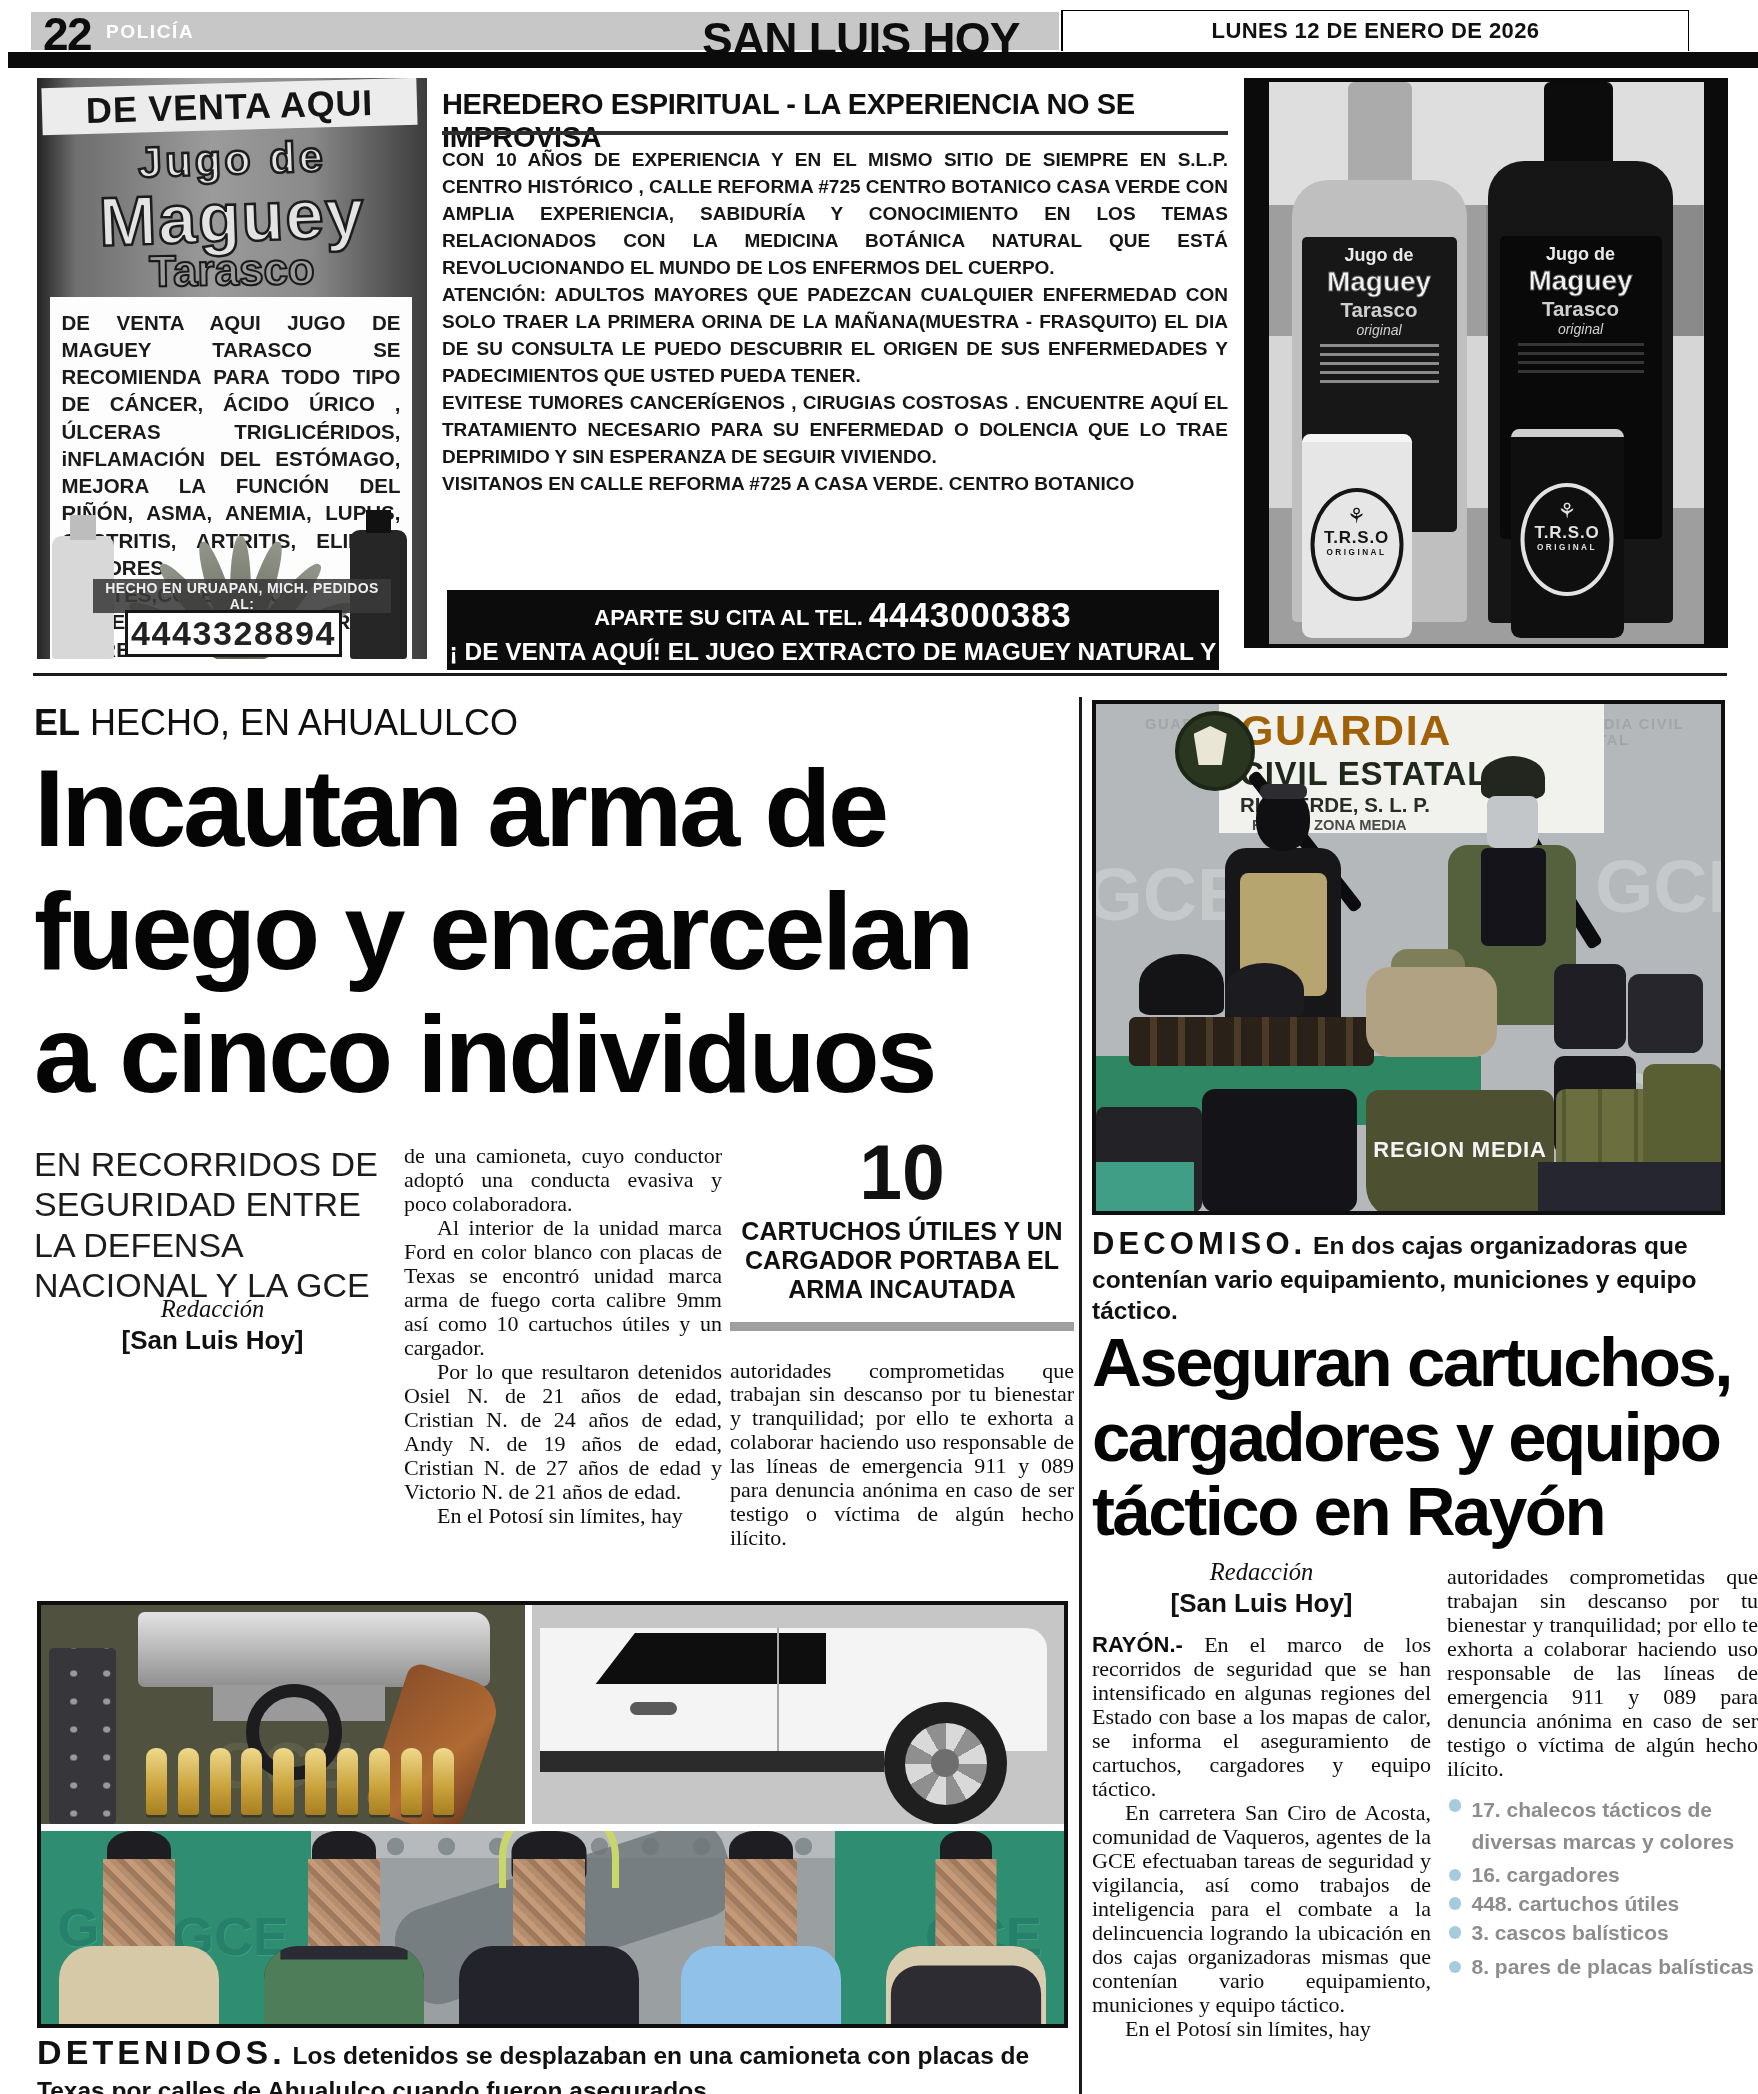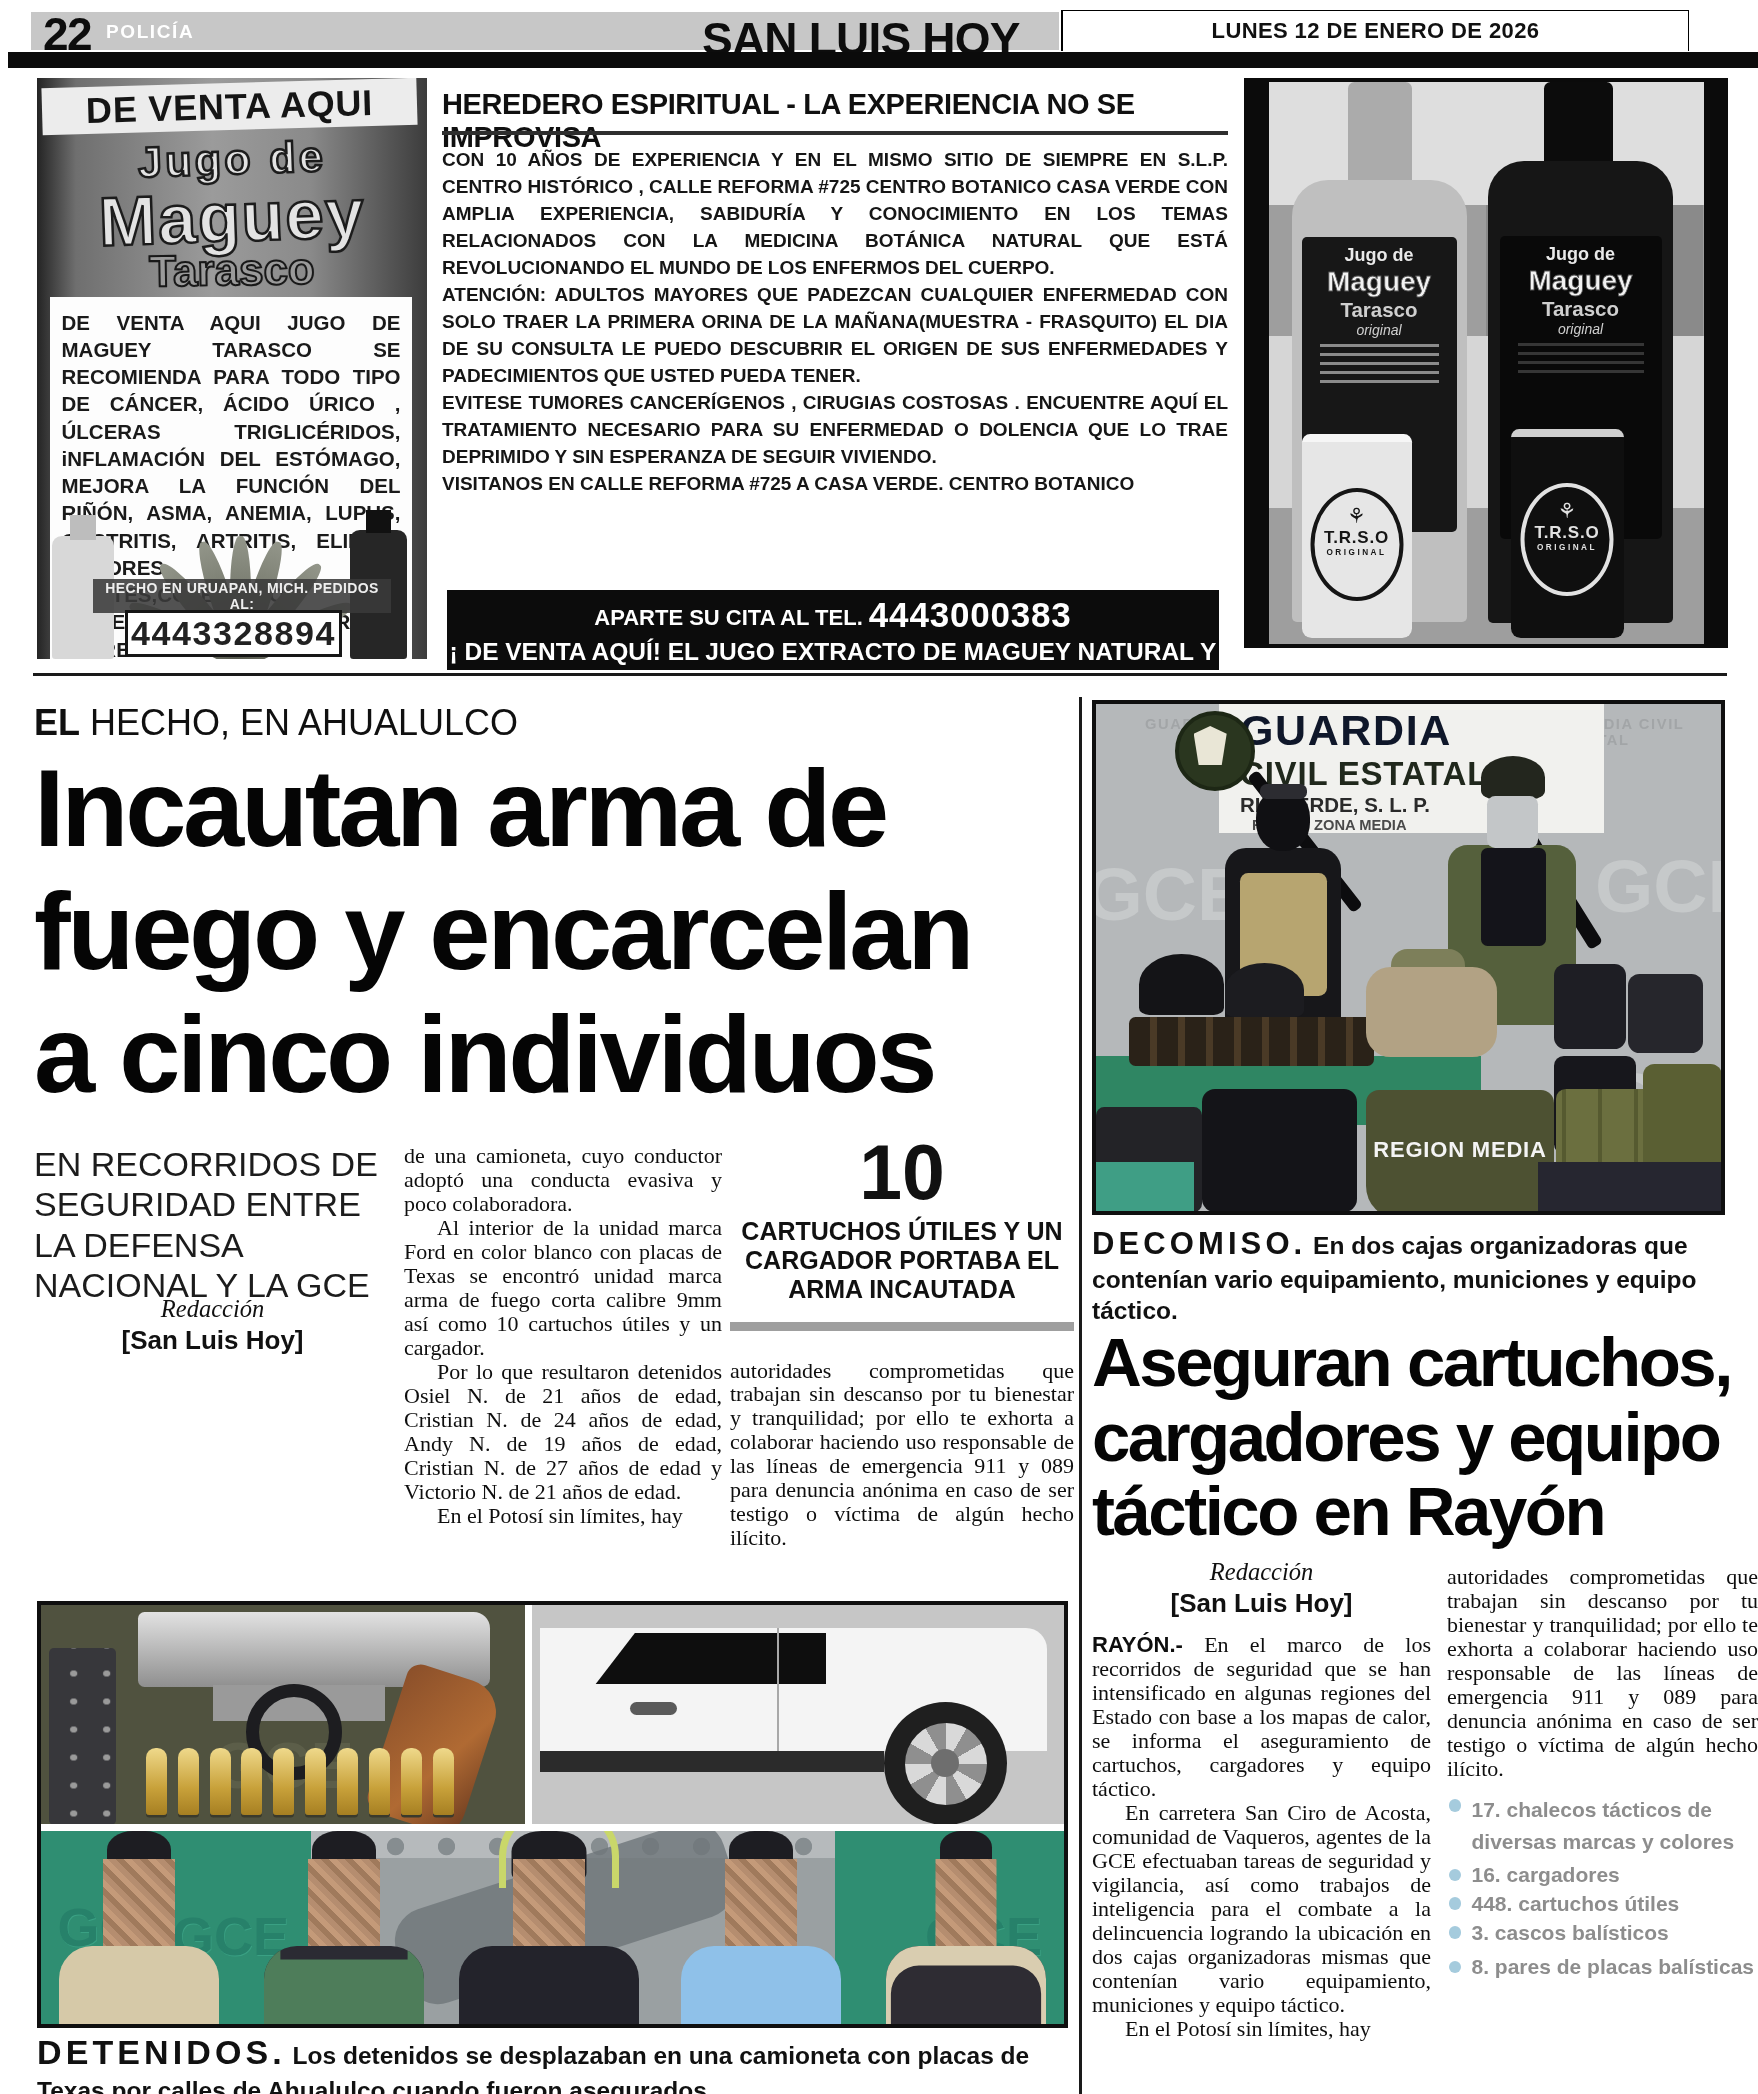--- a/index.html
+++ b/index.html
@@ -161,21 +161,21 @@
 
   
   #gcephoto{left:1092px;top:700px;width:625px;height:507px;border:4.9px solid #0f0f0f;background:#b5b8ba;overflow:hidden;}
   .gwm{position:absolute;font-size:75px;font-weight:800;color:#c6c9ca;}
   .gwm.small{font-size:14.7px;letter-spacing:1.6px;color:#a2a5a7;font-weight:700;}
   #gbanner{position:absolute;left:123px;top:0;width:385px;height:129px;background:#f1f1ee;}
   #gbadge{position:absolute;left:79px;top:6.5px;width:72px;height:72px;border-radius:50%;background:#2a361f;
      border:4.9px solid #1d2715;}
   #gbadge i{position:absolute;left:14.7px;top:11.5px;width:33px;height:39px;background:#e9e6d6;
      clip-path:polygon(50% 0,100% 20%,85% 100%,15% 100%,0 20%);}
-  #gbanner .g1{font-size:43px;font-weight:800;color:#0f172a;margin:1.6px 0 0 21px;letter-spacing:1.6px;}
+  #gbanner .g1{font-size:43px;font-weight:800;color:#a16207;margin:1.6px 0 0 21px;letter-spacing:1.6px;}
   #gbanner .g2{font-size:33px;font-weight:800;color:#20281c;margin-left:21px;letter-spacing:0.8px;}
   #gbanner .g3{font-size:20.5px;font-weight:700;color:#2a2a2a;margin-left:21px;}
   #gbanner .g4{font-size:14.7px;font-weight:700;color:#4a4a4a;margin-left:33px;}
   .officer{position:absolute;}
   #of1-head{left:160px;top:85px;width:54px;height:62px;background:#101013;border-radius:46%;}
   #of1-goggle{left:164px;top:80px;width:47px;height:14.7px;background:#2c2c31;border-radius:6.5px;}
   #of1-torso{left:129px;top:144px;width:116px;height:172px;background:#17171a;border-radius:21px 21px 0 0;}
   #of1-vest{left:144px;top:169px;width:87px;height:123px;background:#b7a570;border-radius:8.2px;}
   #of1-rifle{left:123px;top:131px;width:172px;height:13px;background:#0c0c0e;transform:rotate(52deg);border-radius:4.9px;}
   #of2-helm{left:385px;top:52px;width:64px;height:43px;background:#23261e;border-radius:50% 50% 20% 20%;}

